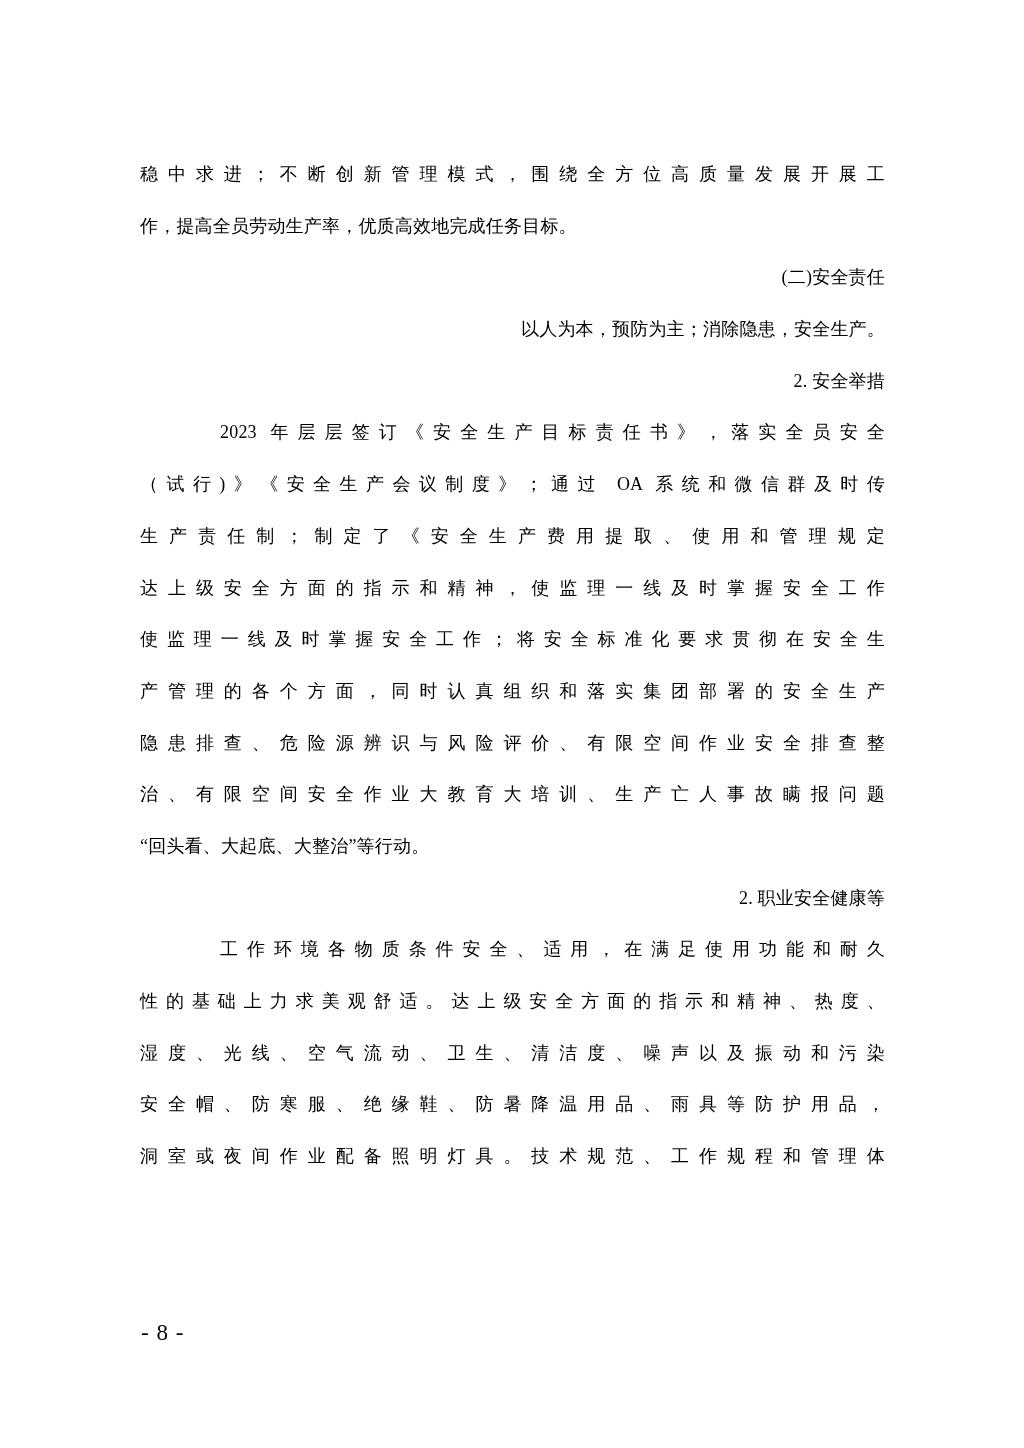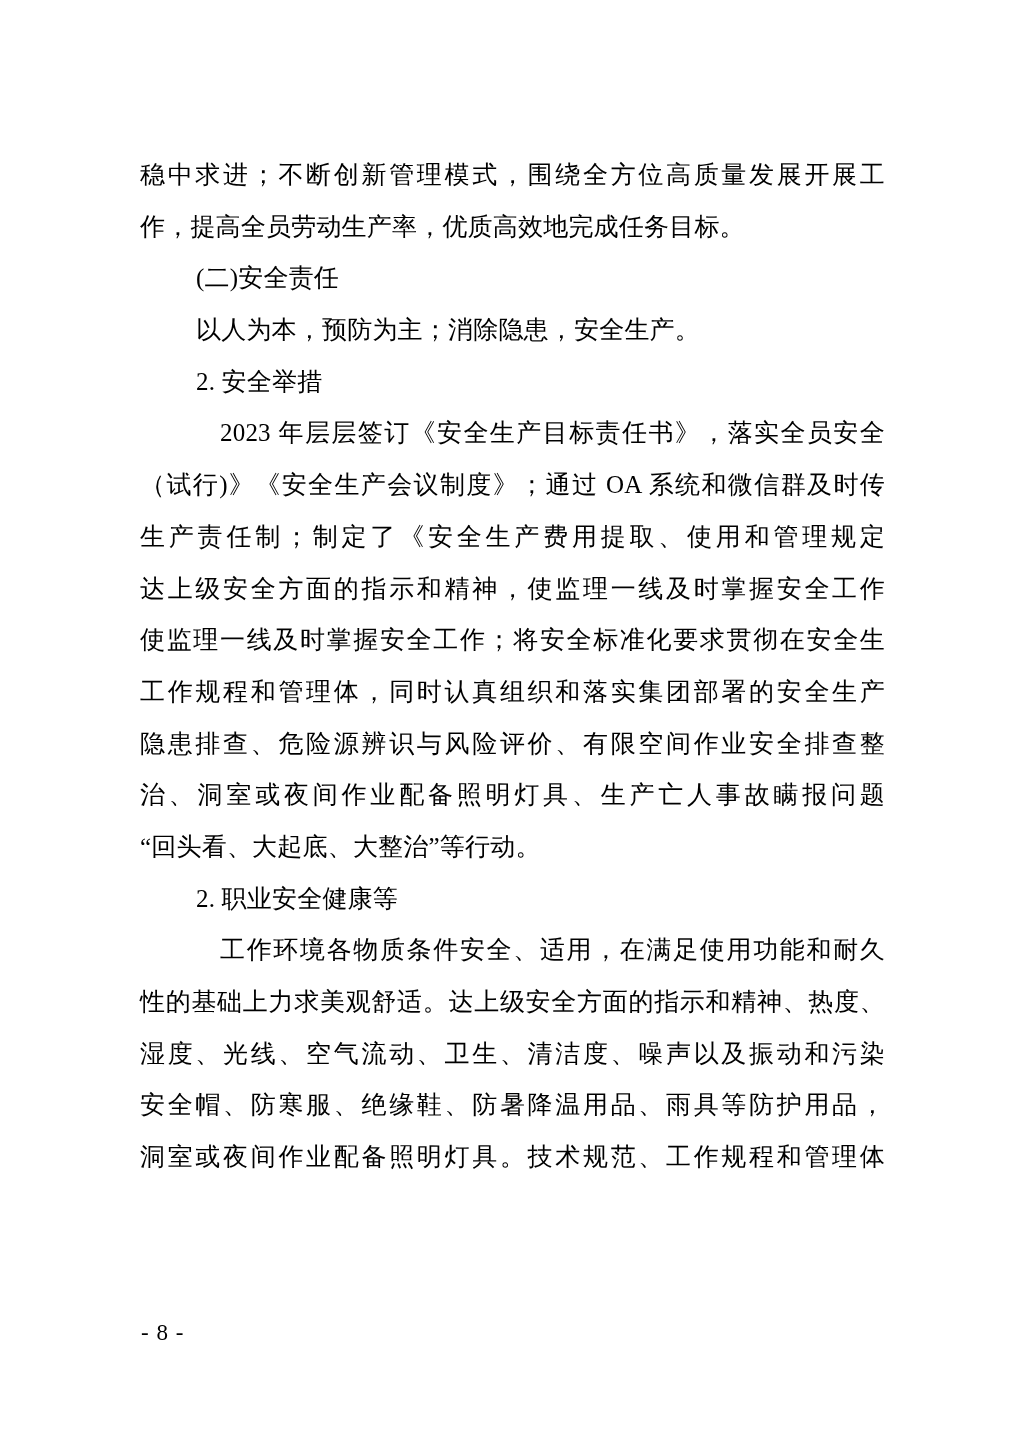--- a/index.html
+++ b/index.html
@@ -17,37 +17,38 @@
     font-family: "Liberation Serif", "DejaVu Serif", serif;
     overflow: hidden;
   }
   .text-block {
     position: absolute;
     left: 140px;
     top: 149px;
     width: 745px;
   }
   .line {
-    font-size: 25px;
+    font-size: 18px;
     line-height: 51.7px;
     height: 51.7px;
     text-align: left;
     white-space: nowrap;
     letter-spacing: 0.2px;
   }
   
   .line.justify {
     white-space: normal;
     text-align: justify;
     text-align-last: justify;
     text-justify: inter-character;
   }
   
   .line.indent {
     text-indent: 56px;
+    text-align: right;
   }
   .line.indent-justify {
     text-indent: 56px;
     white-space: normal;
     text-align: justify;
     text-align-last: justify;
     text-justify: inter-character;
     margin-left: 24px;
   }
   .footer {
@@ -68,23 +69,23 @@
       <div class="line justify">稳中求进；不断创新管理模式，围绕全方位高质量发展开展工</div>
       <div class="line left">作，提高全员劳动生产率，优质高效地完成任务目标。</div>
       <div class="line indent">(二)安全责任</div>
       <div class="line indent">以人为本，预防为主；消除隐患，安全生产。</div>
       <div class="line indent">2. 安全举措</div>
       <div class="line indent-justify">2023 年层层签订《安全生产目标责任书》，落实全员安全</div>
       <div class="line justify">（试行)》《安全生产会议制度》；通过 OA 系统和微信群及时传</div>
       <div class="line justify">生产责任制；制定了《安全生产费用提取、使用和管理规定</div>
       <div class="line justify">达上级安全方面的指示和精神，使监理一线及时掌握安全工作</div>
       <div class="line justify">使监理一线及时掌握安全工作；将安全标准化要求贯彻在安全生</div>
-      <div class="line justify">工作规程和管理体，同时认真组织和落实集团部署的安全生产</div>
+      <div class="line justify">产管理的各个方面，同时认真组织和落实集团部署的安全生产</div>
       <div class="line justify">隐患排查、危险源辨识与风险评价、有限空间作业安全排查整</div>
-      <div class="line justify">治、洞室或夜间作业配备照明灯具、生产亡人事故瞒报问题</div>
+      <div class="line justify">治、有限空间安全作业大教育大培训、生产亡人事故瞒报问题</div>
       <div class="line left">“回头看、大起底、大整治”等行动。</div>
       <div class="line indent">2. 职业安全健康等</div>
       <div class="line indent-justify">工作环境各物质条件安全、适用，在满足使用功能和耐久</div>
       <div class="line justify">性的基础上力求美观舒适。达上级安全方面的指示和精神、热度、</div>
       <div class="line justify">湿度、光线、空气流动、卫生、清洁度、噪声以及振动和污染</div>
       <div class="line justify">安全帽、防寒服、绝缘鞋、防暑降温用品、雨具等防护用品，</div>
       <div class="line justify">洞室或夜间作业配备照明灯具。技术规范、工作规程和管理体</div>
     </div>
   <div class="footer">- 8 -</div>
 </div>

